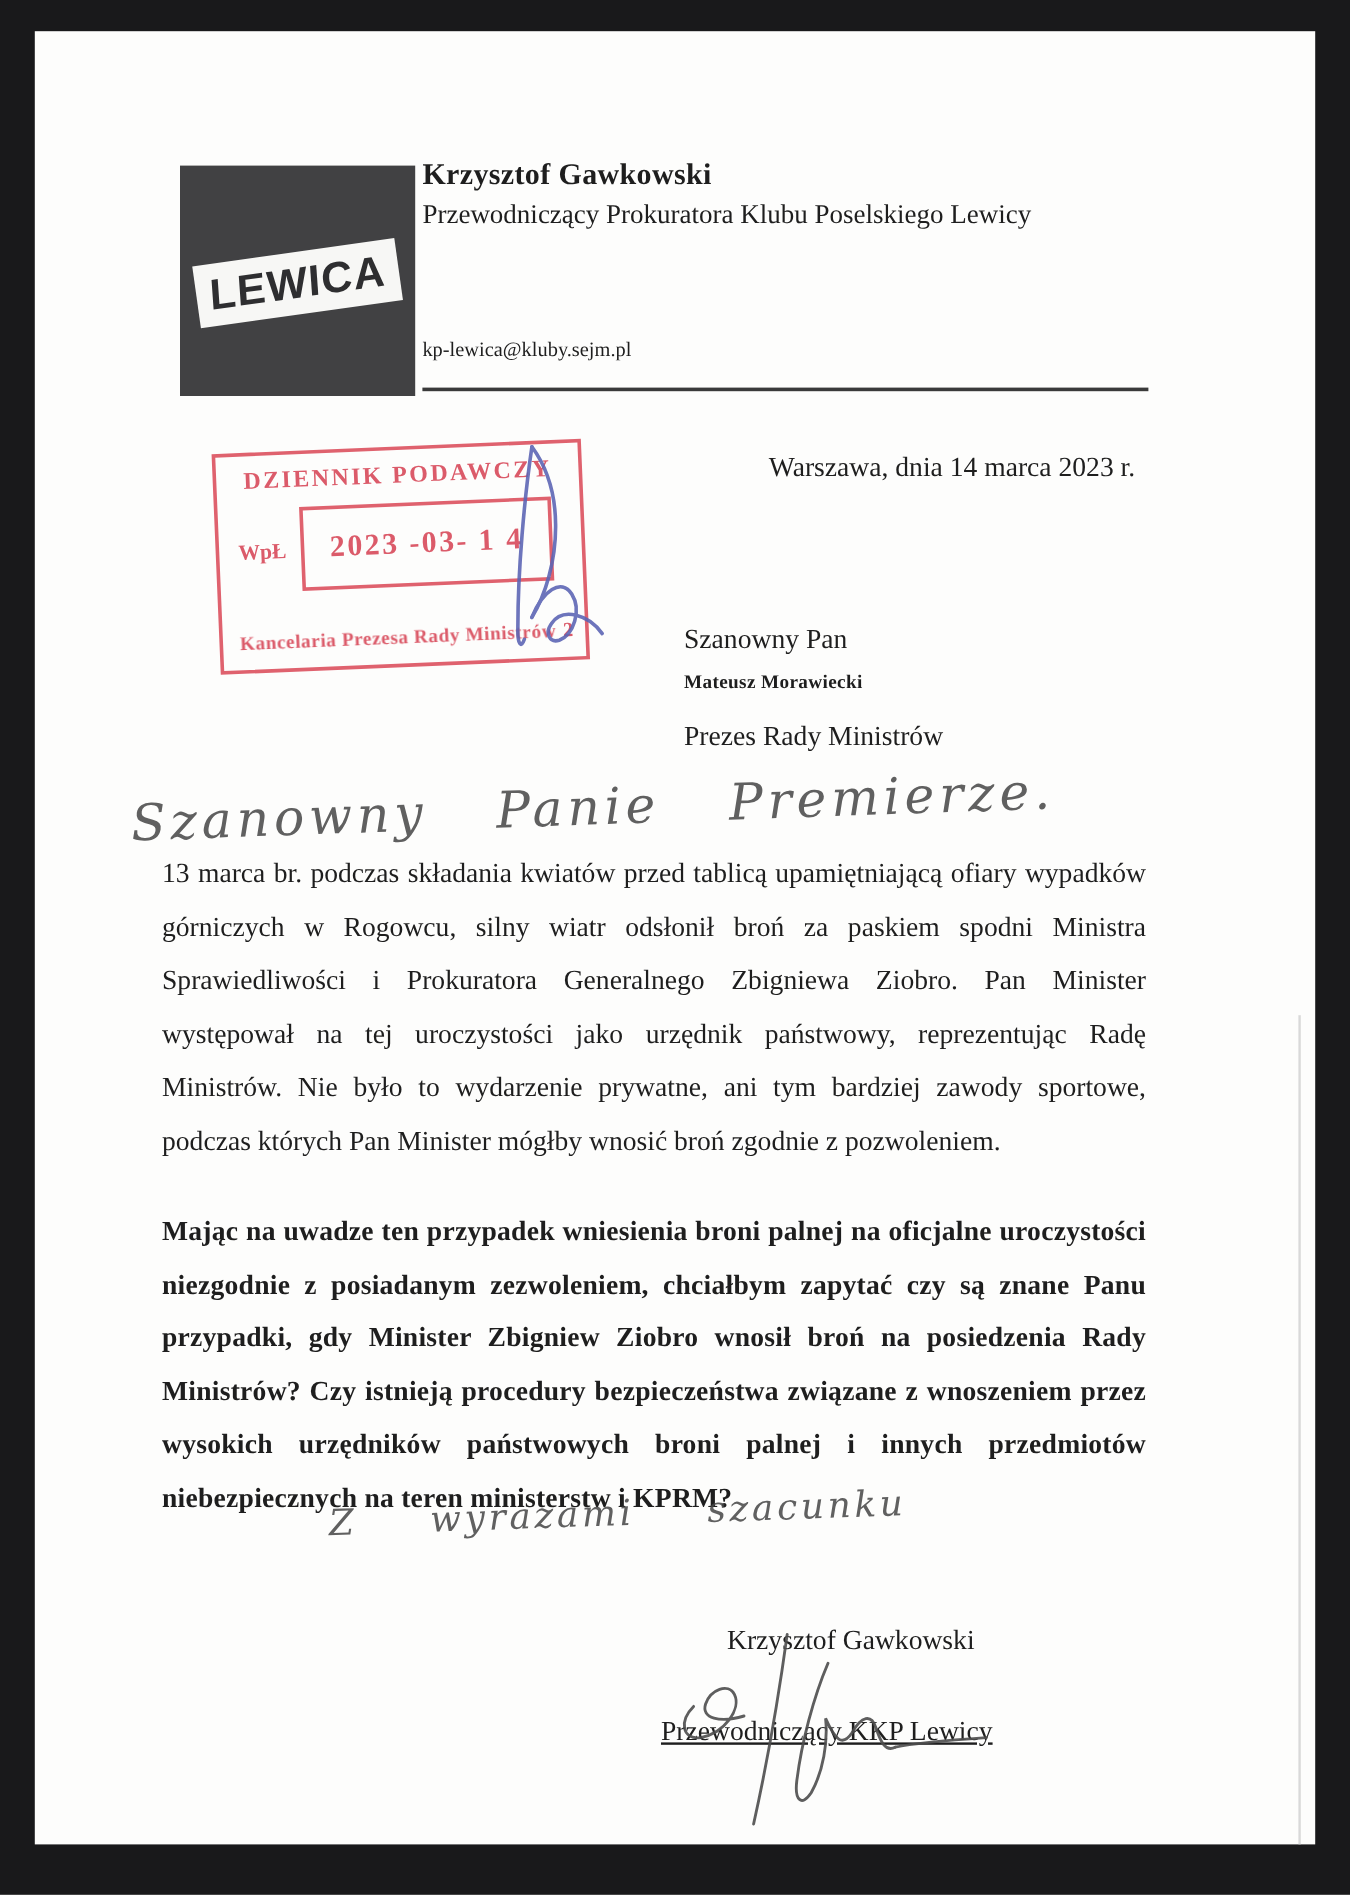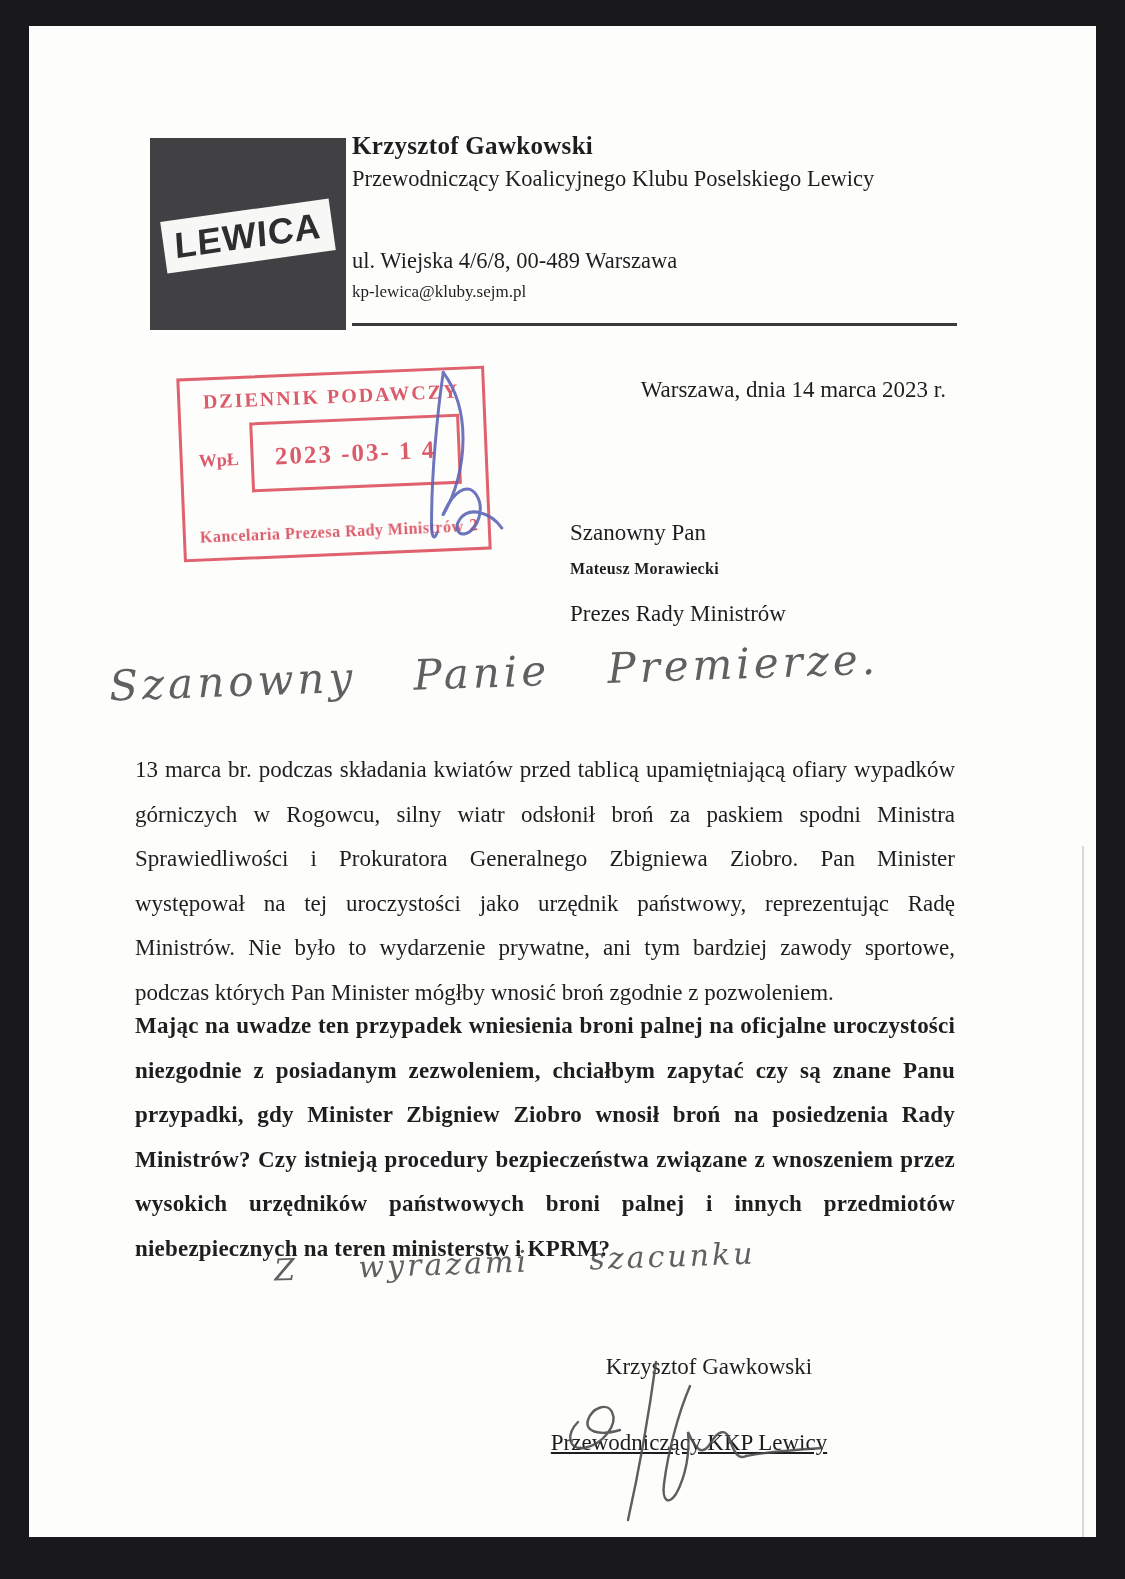--- a/index.html
+++ b/index.html
@@ -81,21 +81,21 @@
     letter-spacing:3px;word-spacing:48px;
     opacity:.85;
   }
 
   
   .body-par{
     left:106px;width:820px;
     font-size:23px;line-height:44.5px;
     text-align:justify;margin:0;
   }
-  .par1{top:722px;}
+  .par1{top:680px;}
   .par2{top:978px;font-weight:bold;letter-spacing:.2px;}
 
   
   .sig-name{left:490px;top:1328px;width:380px;text-align:center;font-size:23px;}
   .sig-title{left:470px;top:1404px;width:380px;text-align:center;font-size:23px;text-decoration:underline;}
   .sig-stroke{left:531px;top:1330px;overflow:visible;}
 
   
   .scan-line{left:1053px;top:820px;width:2px;height:691px;background:#d2d2d2;opacity:.85;}
 </style>
@@ -103,22 +103,21 @@
 <body>
 
 <div class="paper">
 
   <div class="abs logo">
     <div class="logo-band">
       <span>LEWICA</span>
     </div>
   </div>
   <div class="abs hdr-name">Krzysztof Gawkowski</div>
-  <div class="abs hdr-title">Przewodniczący Koalicyjnego Klubu Poselskiego Lewicy</div>
-  <div class="abs hdr-addr">ul. Wiejska 4/6/8, 00-489 Warszawa</div>
+  <div class="abs hdr-title">Przewodniczący Prokuratora Klubu Poselskiego Lewicy</div>
   <div class="abs hdr-mail">kp-lewica@kluby.sejm.pl</div>
   <div class="abs hdr-rule"></div>
 
   <div class="abs stamp">
     <div class="stamp-title">DZIENNIK PODAWCZY</div>
     <div class="stamp-wpl">WpŁ</div>
     <div class="stamp-datebox">
       <span class="stamp-date">2023 -03- 1 4</span>
     </div>
     <div class="stamp-bottom">Kancelaria Prezesa Rady Ministrów</div>

